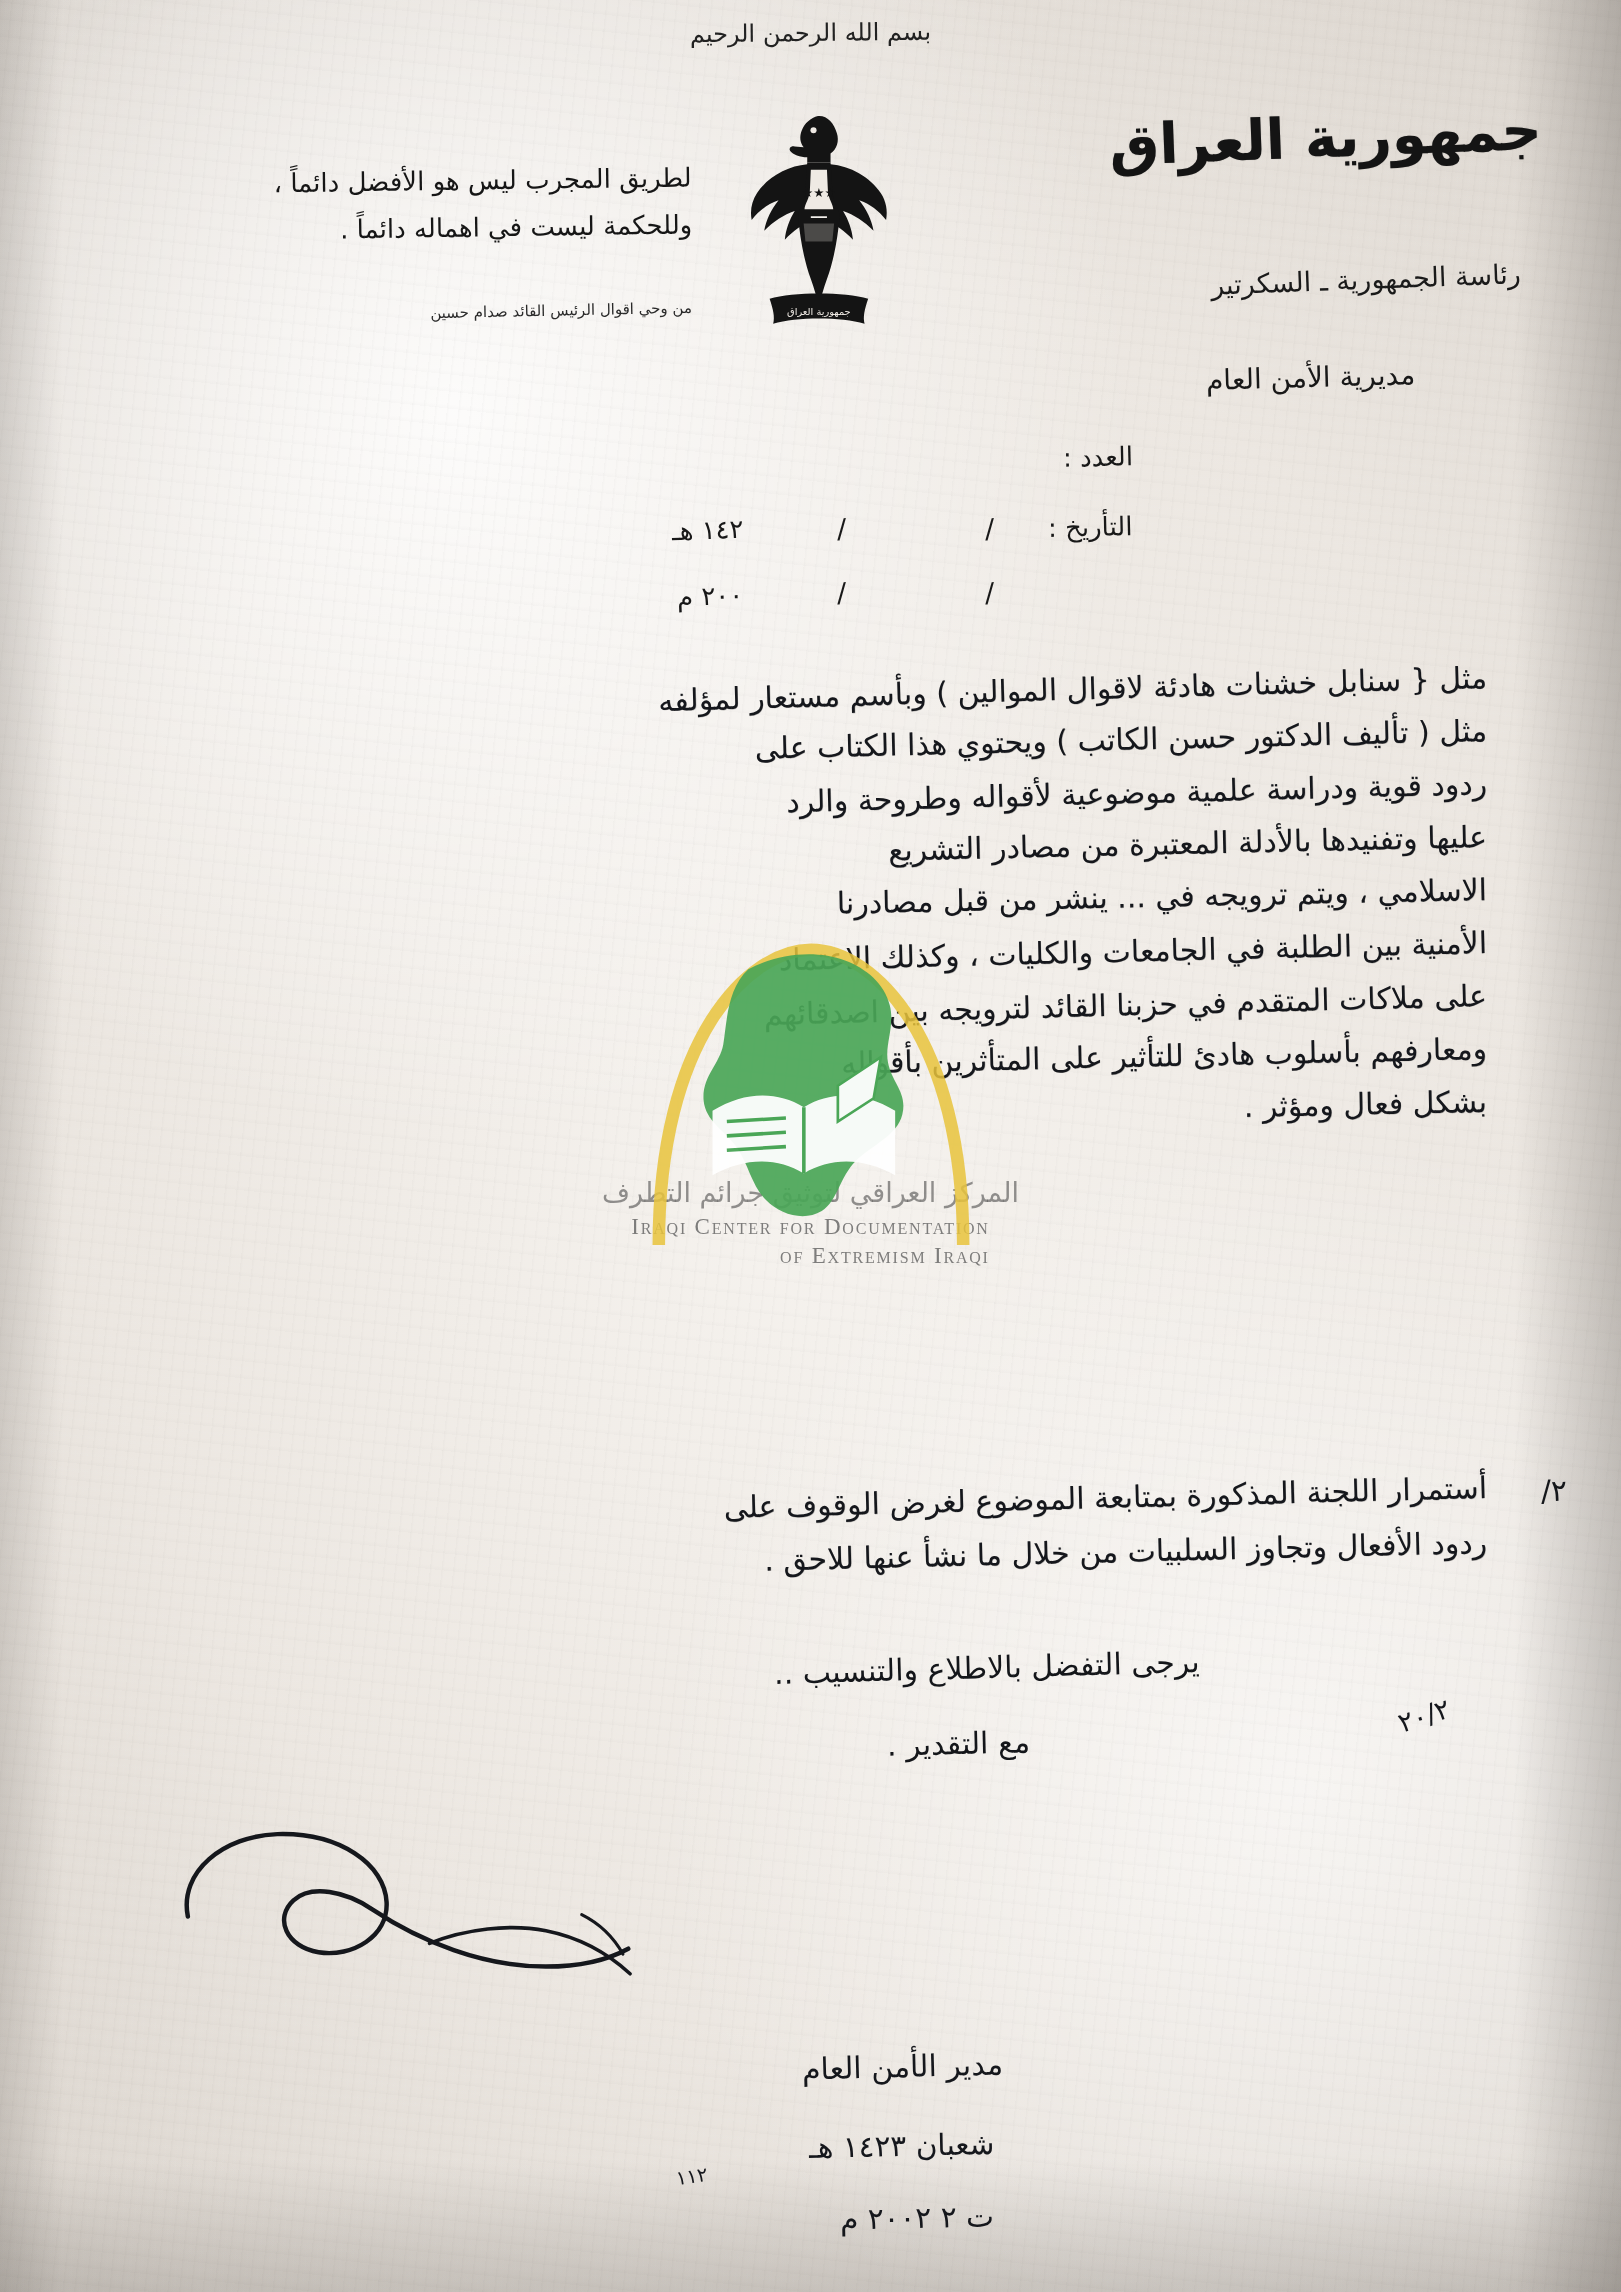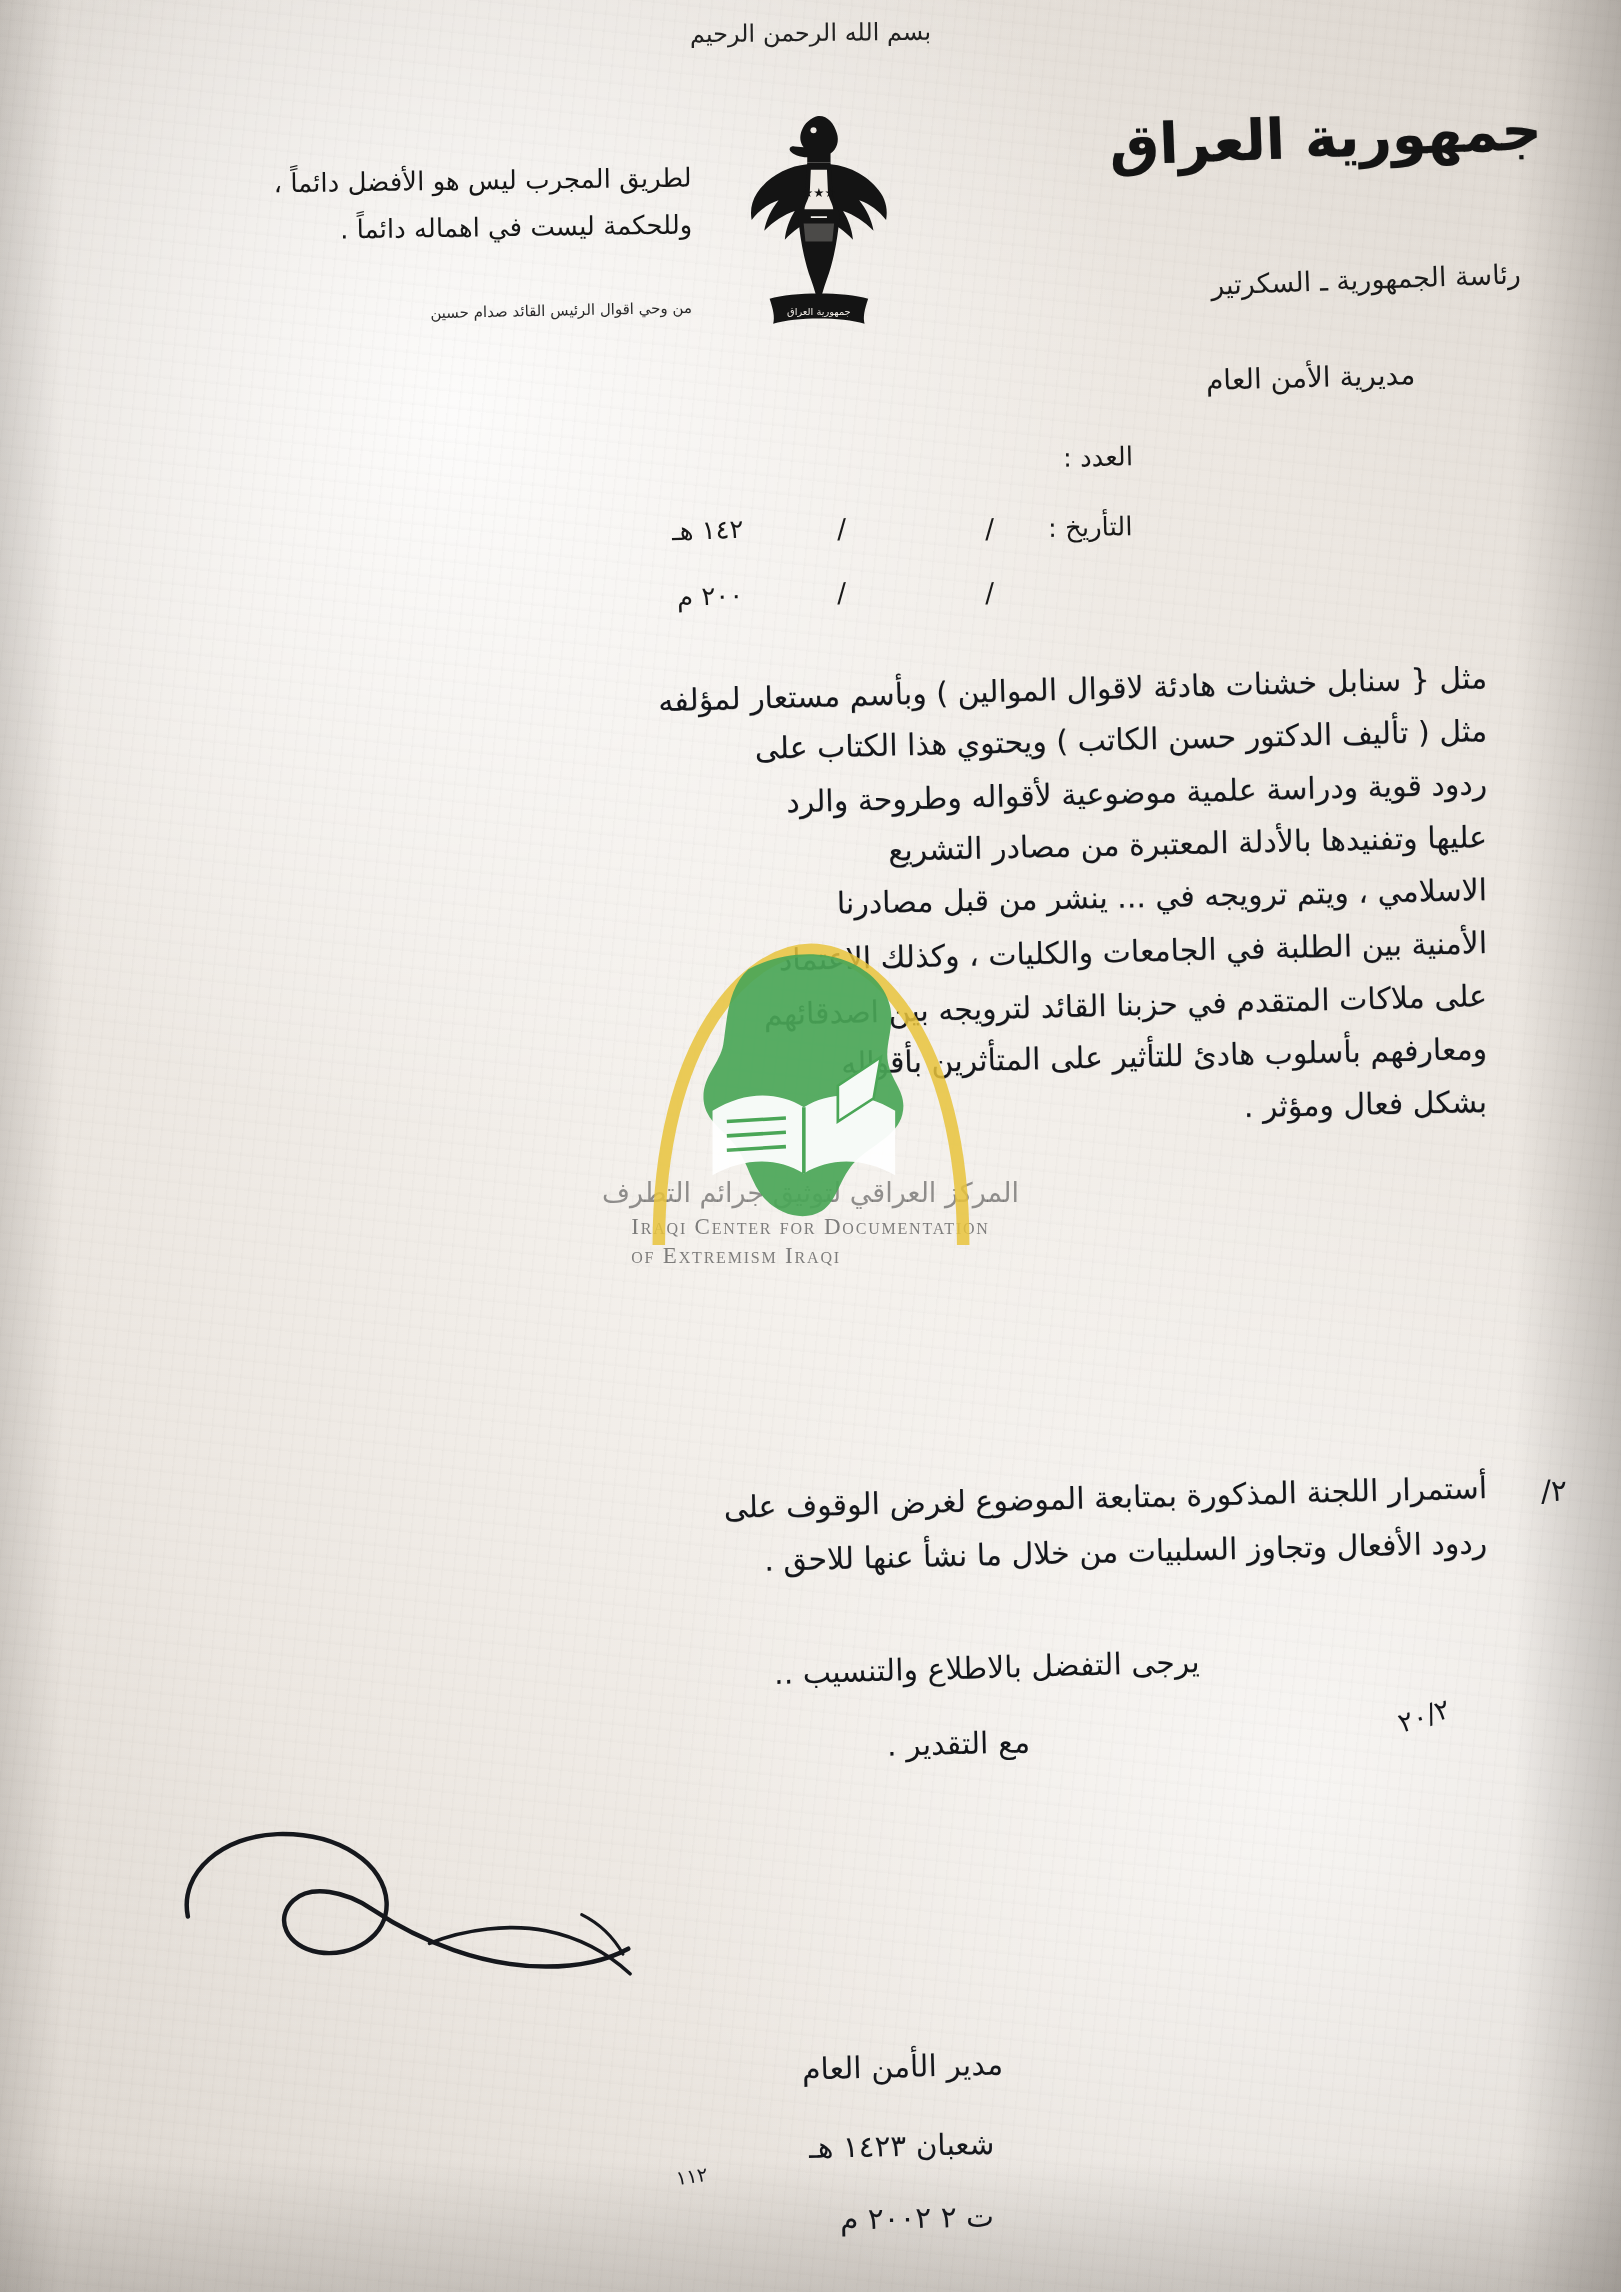--- a/index.html
+++ b/index.html
@@ -168,21 +168,21 @@
     font-size: 27px;
     color: rgba(60,60,60,0.55);
     letter-spacing: 0.9px;
     margin-top: -86px;
   }
   .wm-caption-en {
     font-size: 23px;
     color: rgba(85,85,85,0.75);
     letter-spacing: 1.8px;
     font-variant: small-caps;
-    text-align: left;
+    text-align: right;
     line-height: 1.25;
     direction: ltr;
     margin-top: 5.4px;
     font-family: "Liberation Serif", serif;
   }
 
   
   .signature {
     top: 1809px; left: 161px;
     width: 555px; height: 206px;

